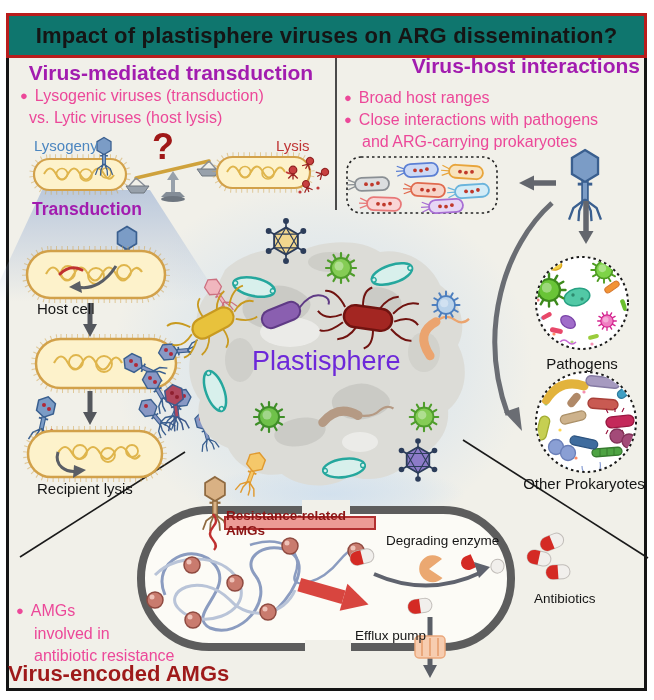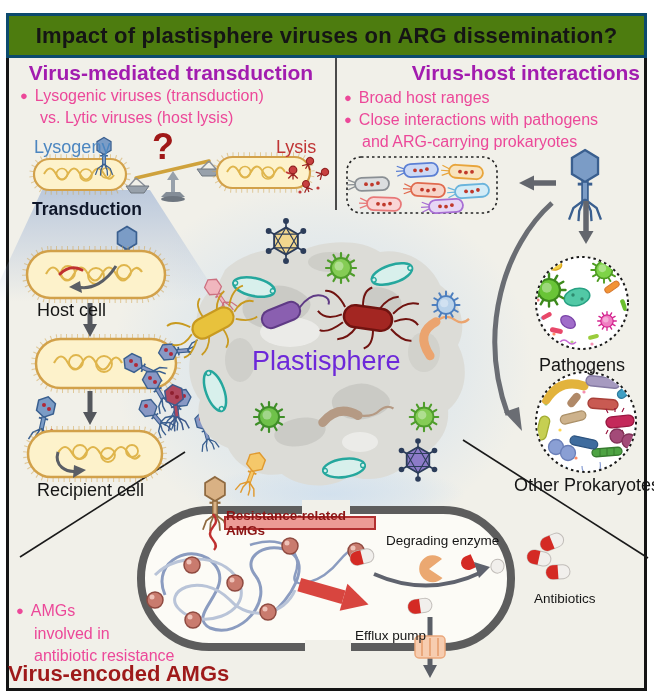--- a/index.html
+++ b/index.html
@@ -1,29 +1,29 @@
 <!DOCTYPE html>
 <html><head>
 <meta charset="utf-8">
 <style>
   html,body{margin:0;padding:0;background:#fff;}
   .stage{position:relative;width:654px;height:700px;background:#fff;overflow:hidden;
          font-family:"Liberation Sans", sans-serif;}
   .frame{position:absolute;left:6px;top:13px;width:641px;height:678px;
          border:3px solid #141414;background:#f1f0e9;box-sizing:border-box;}
   .title-bar{position:absolute;left:6px;top:13px;width:641px;height:45px;
-         background:#4d7c0f;border:3px solid #0c4a6e;box-sizing:border-box;
+         background:#0f766e;border:3px solid #b91c1c;box-sizing:border-box;
          display:flex;align-items:center;justify-content:center;z-index:5;}
   .title-bar .t{font-size:22px;font-weight:bold;color:#151515;letter-spacing:.2px;}
   svg.art{position:absolute;left:0;top:0;z-index:2;}
   .lbl{position:absolute;z-index:4;white-space:nowrap;color:#151515;}
   .h-red{font-size:21px;font-weight:bold;color:#a21caf;}
   .bullet-line{font-size:16px;color:#ec4899;}
   .blt{margin-right:7px;font-size:13px;vertical-align:1px;}
-  .small{font-size:18px;}
+  .small{font-size:15px;}
   .tiny{font-size:13.5px;}
   .qmark{font-size:36px;font-weight:bold;color:#a01818;}
   .amg-box{position:absolute;left:224px;top:516px;width:152px;height:14px;z-index:4;
      background:#ec9b95;border:2px solid #b23030;box-sizing:border-box;
      display:flex;align-items:center;justify-content:center;
      font-size:13.5px;font-weight:bold;color:#8c1616;}
   .center-txt{text-align:center;}
 </style>
 </head>
 <body>
@@ -398,29 +398,29 @@
       <use href="#pill" transform="translate(558,572) rotate(-4)"></use>
     </g>
   </svg>
 
   <div class="title-bar">
     <span class="t">Impact of plastisphere viruses on ARG dissemination?</span>
   </div>
 
   <div class="lbl h-red center-txt" style="left:10px;top:61px;width:322px;">Virus-mediated transduction</div>
   <div class="lbl bullet-line" style="left:20px;top:87px;"><span class="blt">●</span><span>Lysogenic viruses (transduction)</span></div>
-  <div class="lbl bullet-line" style="left:40px;top:109px;">vs. Lytic viruses (host lysis)</div>
+  <div class="lbl bullet-line" style="left:29px;top:109px;">vs. Lytic viruses (host lysis)</div>
   <div class="lbl small" style="left:34px;top:137px;color:#4c86c0;">Lysogeny</div>
   <div class="lbl small" style="left:276px;top:137px;color:#c03535;">Lysis</div>
   <div class="lbl qmark" style="left:152px;top:126px;">?</div>
-  <div class="lbl" style="left:32px;top:199px;font-size:17.5px;font-weight:bold;color:#0f172a;">Transduction</div>
+  <div class="lbl" style="left:32px;top:199px;font-size:17.5px;font-weight:bold;color:#a21caf;">Transduction</div>
   <div class="lbl small" style="left:37px;top:300px;">Host cell</div>
-  <div class="lbl small" style="left:37px;top:480px;">Recipient cell</div>
-
-  <div class="lbl h-red" style="left:338px;top:61px;width:302px;text-align:right;">Virus-host interactions</div>
+  <div class="lbl small" style="left:37px;top:480px;">Recipient lysis</div>
+
+  <div class="lbl h-red" style="left:338px;top:54px;width:302px;text-align:right;">Virus-host interactions</div>
   <div class="lbl bullet-line" style="left:344px;top:89px;"><span class="blt">●</span><span>Broad host ranges</span></div>
   <div class="lbl bullet-line" style="left:344px;top:111px;"><span class="blt">●</span><span>Close interactions with pathogens</span></div>
   <div class="lbl bullet-line" style="left:362px;top:133px;">and ARG-carrying prokaryotes</div>
   <div class="lbl small center-txt" style="left:532px;top:355px;width:100px;">Pathogens</div>
   <div class="lbl small center-txt" style="left:514px;top:475px;width:140px;">Other Prokaryotes</div>
 
   <div class="lbl" style="left:252px;top:346px;font-size:27px;color:#6d28d9;">Plastisphere</div>
 
   <div class="amg-box">
       <span>Resistance-related AMGs</span>

